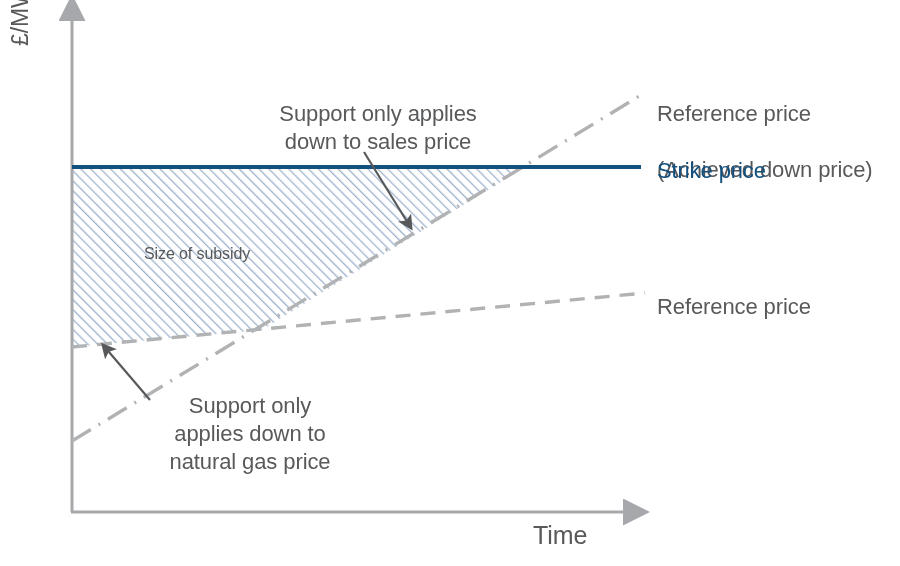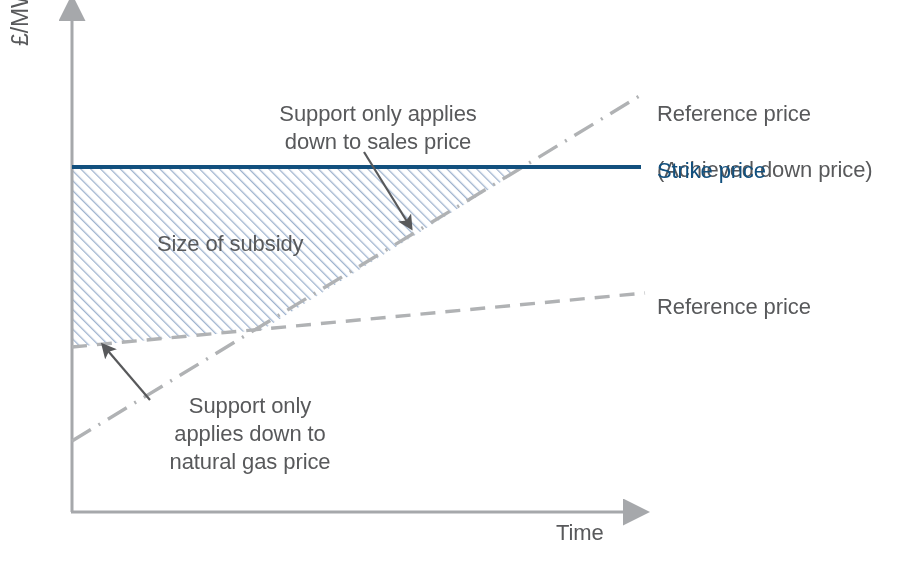--- a/index.html
+++ b/index.html
@@ -37,43 +37,42 @@
   .lbl-axis-y {
     font-size: 23px;
     left: 6px;
     top: 46px;
     transform: rotate(-90deg);
     transform-origin: left top;
     width: 140px;
     text-align: left;
   }
   .lbl-axis-x {
-    font-size: 22px;
-    left: 556px;
+    font-size: 25px;
+    left: 533px;
     top: 519px;
   }
   .lbl-sales-note {
     font-size: 22px;
     left: 268px;
     top: 100px;
     text-align: center;
     width: 220px;
   }
   .lbl-gas-note {
     font-size: 22px;
     left: 150px;
     top: 392px;
     text-align: center;
     width: 200px;
   }
   .lbl-subsidy {
-    font-size: 22px;
+    font-size: 16px;
     left: 144px;
-    top: 230px;
-    margin-left: 13px;
+    top: 244px;
   }
   .lbl-ref-sales {
     font-size: 22px;
     left: 657px;
     top: 72px;
     width: 240px;
   }
   .lbl-ref-gas {
     font-size: 22px;
     left: 657px;

